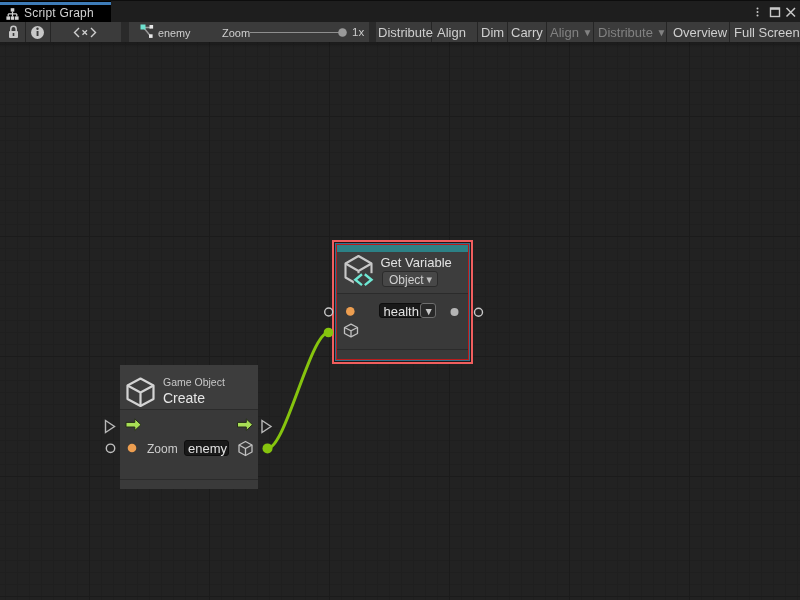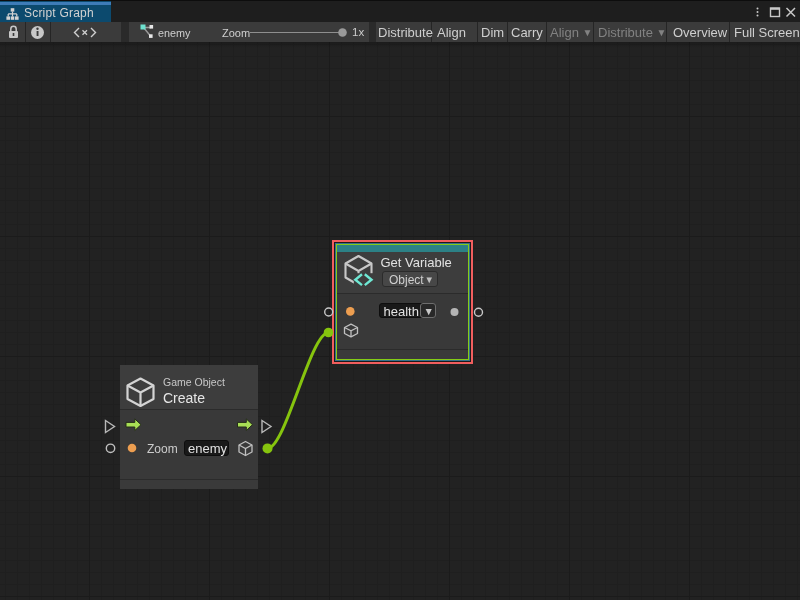--- a/index.html
+++ b/index.html
@@ -1,21 +1,21 @@
 <!DOCTYPE html>
 <html><head>
 <meta charset="utf-8">
 <style>
   html,body{margin:0;padding:0;width:800px;height:600px;overflow:hidden;background:#222;}
   *{box-sizing:border-box;font-family:"Liberation Sans",sans-serif;}
   #root{position:relative;width:800px;height:600px;}
 
   
   #tabstrip{position:absolute;left:0;top:0;width:800px;height:22px;background:#1e1e1e;border-top:1px solid #0d0d0d;}
-  #tab{position:absolute;left:0;top:0;width:111px;height:22px;background:#0c4a6e;}
+  #tab{position:absolute;left:0;top:0;width:111px;height:22px;background:#000000;}
   #tabblue{position:absolute;left:0;top:1px;width:111px;height:2.5px;background:#3e7cb8;}
   #tabicon{position:absolute;left:6px;top:6.5px;}
   #tabtext{position:absolute;left:24px;top:5px;font-size:12px;color:#d2d2d2;letter-spacing:0.2px;}
 
   
   #toolbar{position:absolute;left:0;top:22px;width:800px;height:20px;background:#3b3b3b;font-size:13px;color:#cfcfcf;}
   .sep{position:absolute;top:0;width:1px;height:20px;background:#252525;}
   .gap{position:absolute;top:0;height:20px;background:#2a2a2a;}
   .tbtxt{position:absolute;top:3px;white-space:nowrap;}
   .dim{color:#828282;}
@@ -31,21 +31,21 @@
 
   
   #createnode{position:absolute;left:120px;top:365px;width:138px;height:124px;background:#393939;}
   #createnode .hdr{position:absolute;left:0;top:0;width:100%;height:45px;background:#3d3d3d;border-bottom:1px solid #2b2b2b;}
   #createnode .ftr{position:absolute;left:0;bottom:0;width:100%;height:10px;background:#3a3a3a;border-top:1px solid #2b2b2b;}
   .small-title{font-size:10.5px;color:#c8c8c8;}
   .big-title{font-size:14px;color:#e6e6e6;}
 
   
   #gvouter{position:absolute;left:332px;top:239.5px;width:140.5px;height:124px;border:2.5px solid #f15e5e;background:#1b1b1b;}
-  #gvblue{position:absolute;left:1px;top:1px;right:1px;bottom:1px;border:1.2px solid #35708e;background:#84cc16;}
+  #gvblue{position:absolute;left:1px;top:1px;right:1px;bottom:1px;border:1.2px solid #35708e;background:#b91c1c;}
   #gvcontent{position:absolute;left:1px;top:1px;right:1px;bottom:1px;background:#393939;}
   #gvteal{position:absolute;left:0;top:0;width:100%;height:7px;background:#2c8186;}
   #gvhdr{position:absolute;left:0;top:7px;width:100%;height:42px;background:#3d3d3d;border-bottom:1px solid #2b2b2b;}
   #gvftr{position:absolute;left:0;bottom:0;width:100%;height:10px;background:#3a3a3a;border-top:1px solid #2b2b2b;}
 
   .field{position:absolute;background:#191919;border:1px solid #0e0e0e;border-radius:3px;color:#e2e2e2;font-size:13px;}
   .ddbtn{position:absolute;background:#474747;border:1px solid #2b2b2b;border-radius:3px;}
 
   svg{display:block;}
   #overlay{position:absolute;left:0;top:0;width:800px;height:600px;pointer-events:none;}

